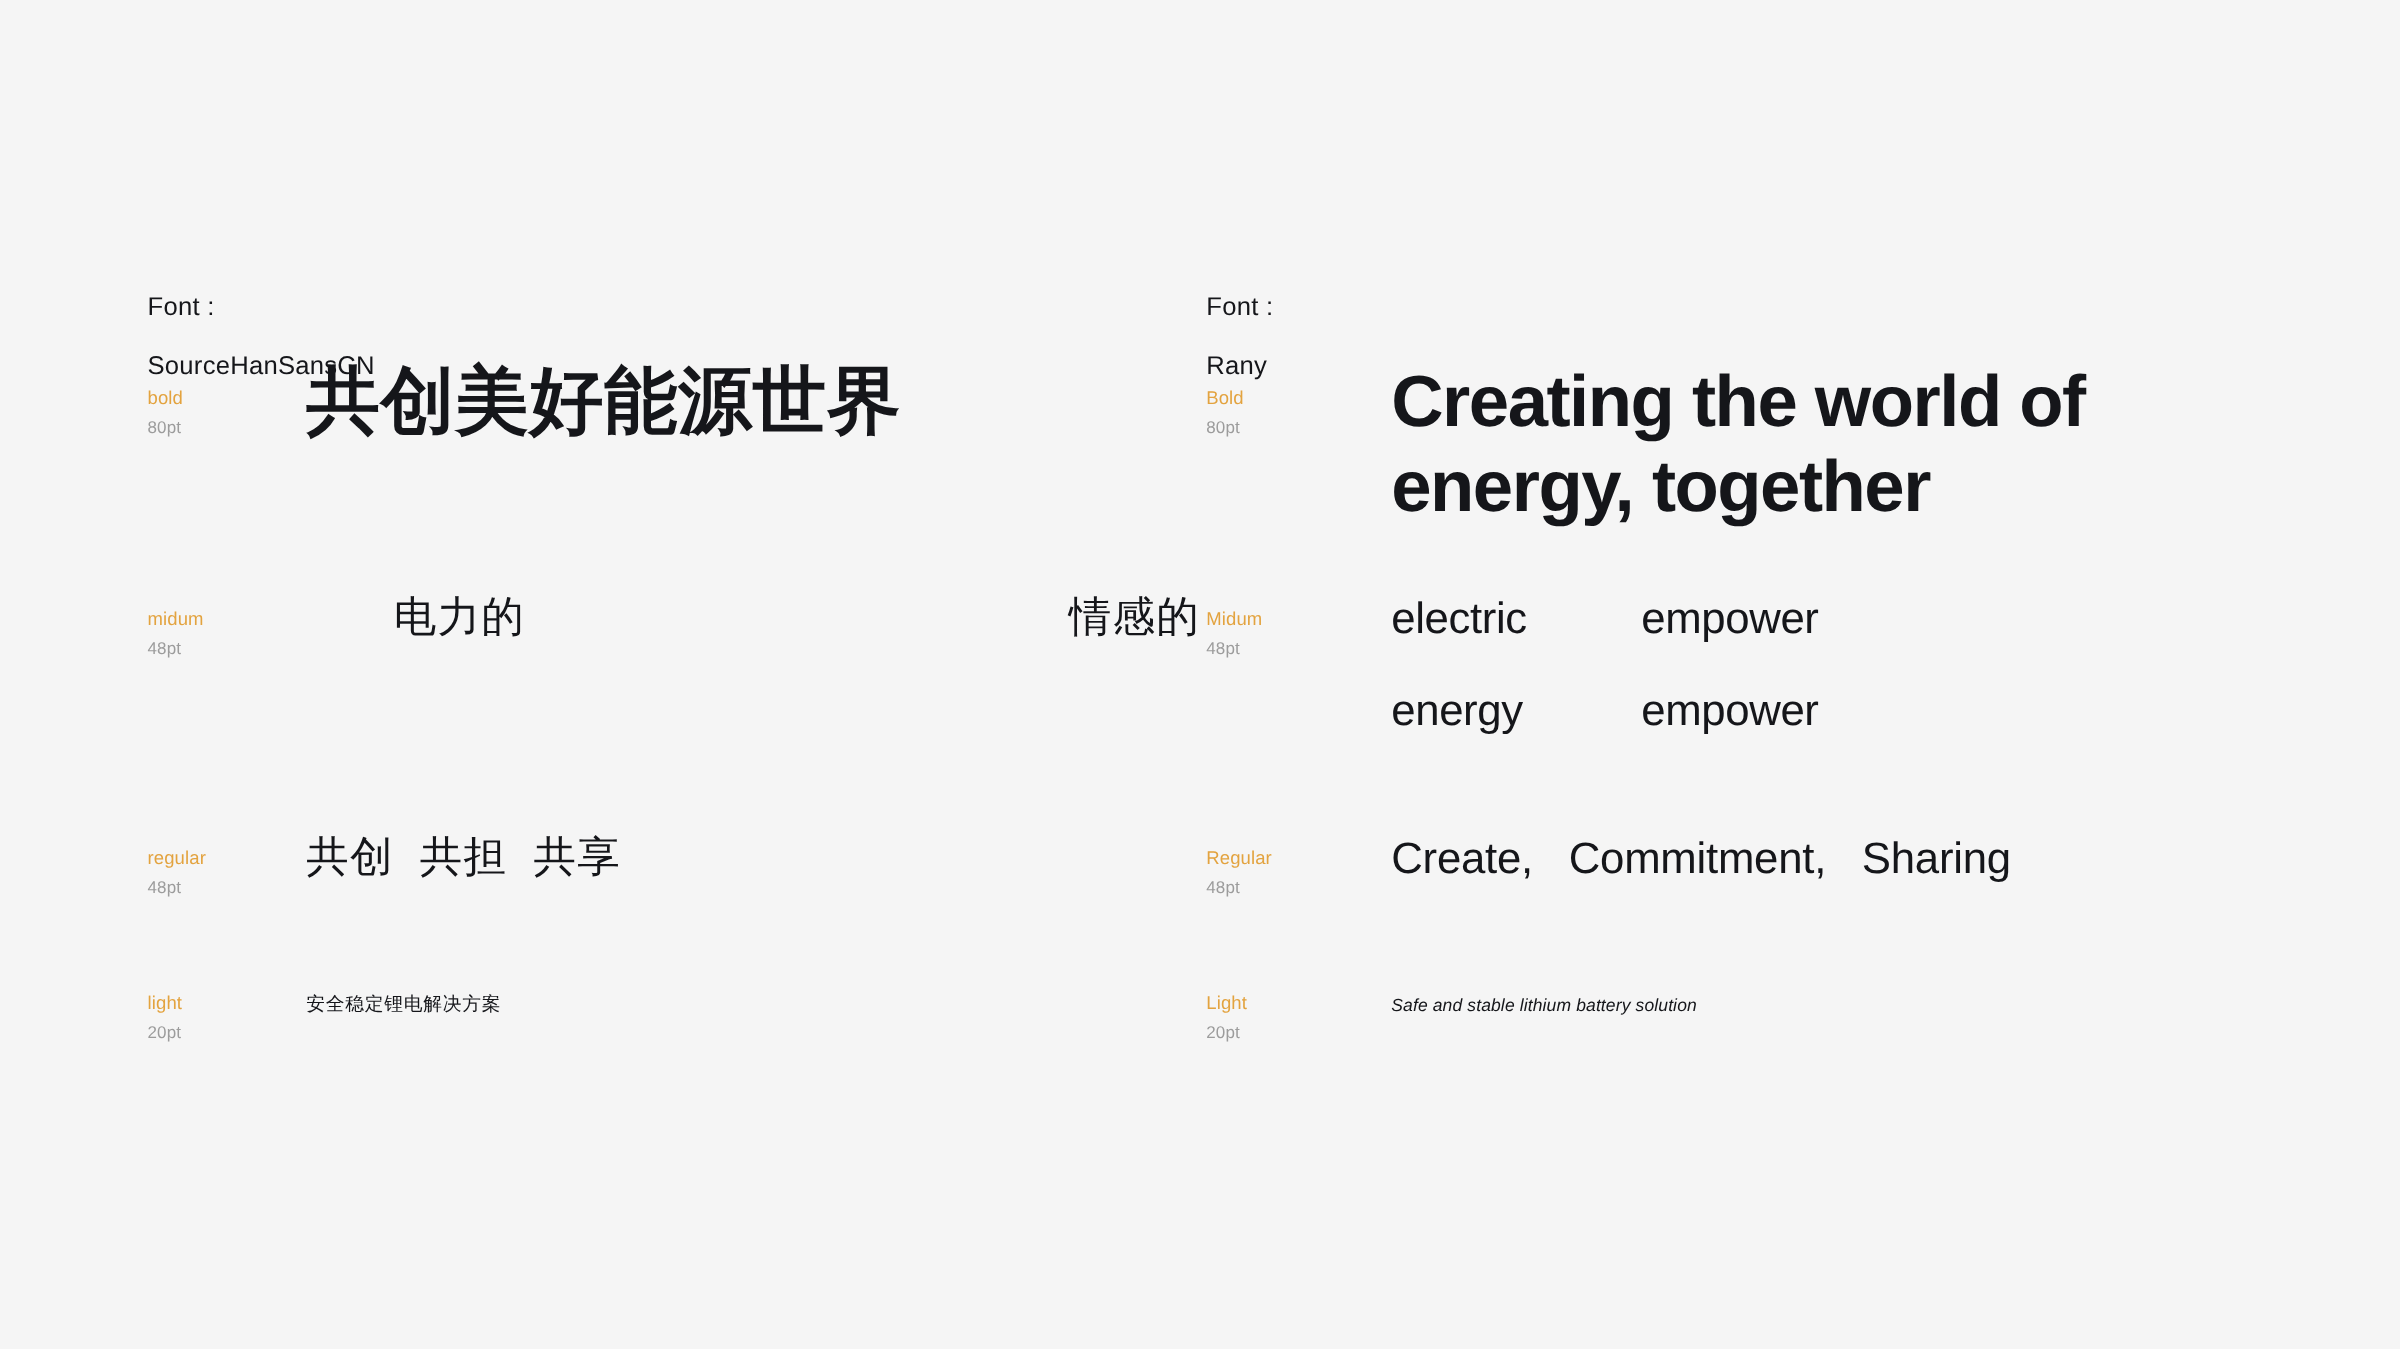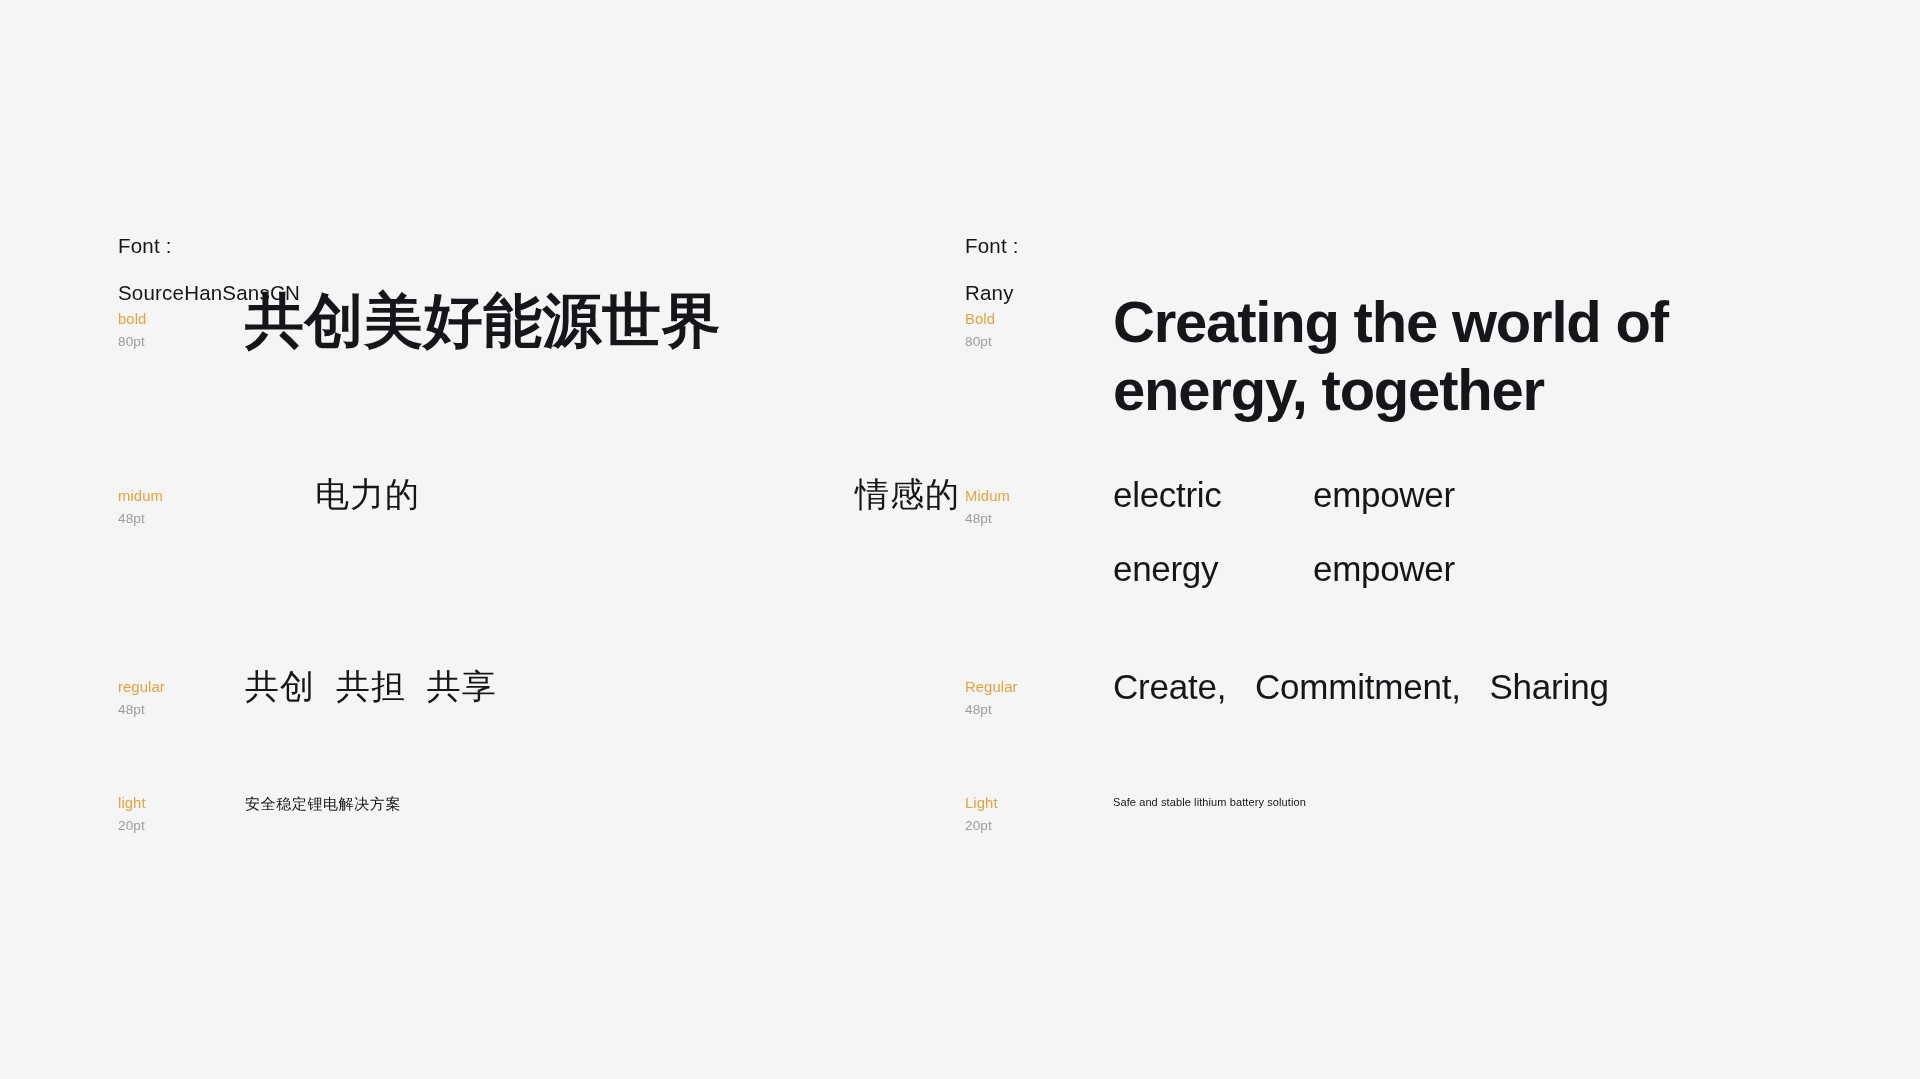--- a/index.html
+++ b/index.html
@@ -135,23 +135,24 @@
     font-size:35px;
     font-weight:500;
     letter-spacing:-0.3px;
   }
   #col-right .s-48-regular {
     font-size:35px;
     font-weight:400;
     letter-spacing:-0.2px;
   }
   #col-right .s-20-light {
-    font-size:11px;
+    font-size:14px;
     font-weight:300;
     letter-spacing:0.1px;
+    font-style:italic;
   }
 
   
   .word-grid {
     display:grid;
     grid-template-columns:175px auto;
     row-gap:39px;
     column-gap:0;
   }
   #col-right .word-grid { grid-template-columns:200px auto; }

